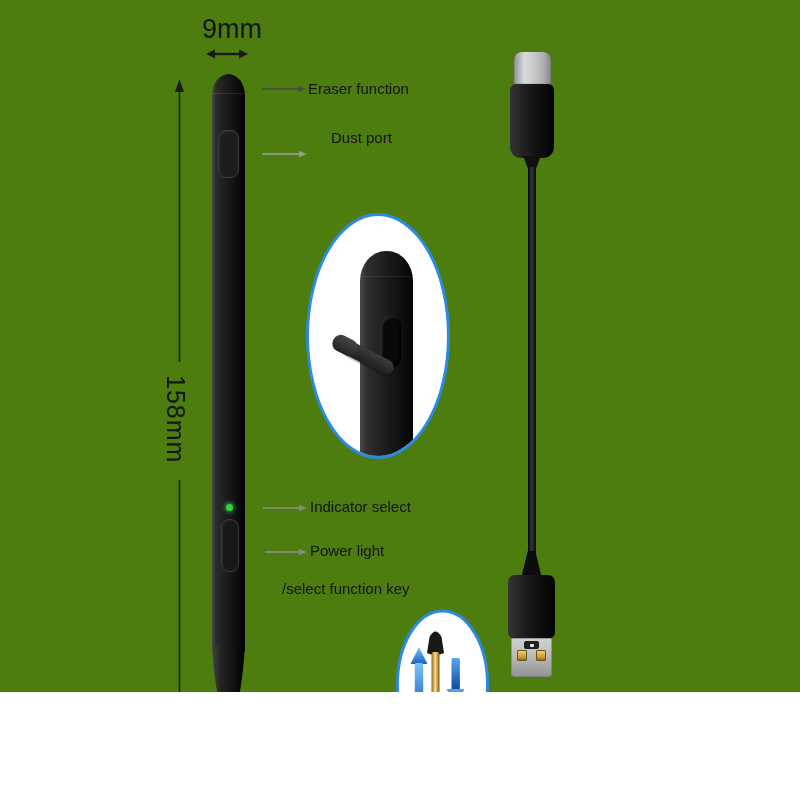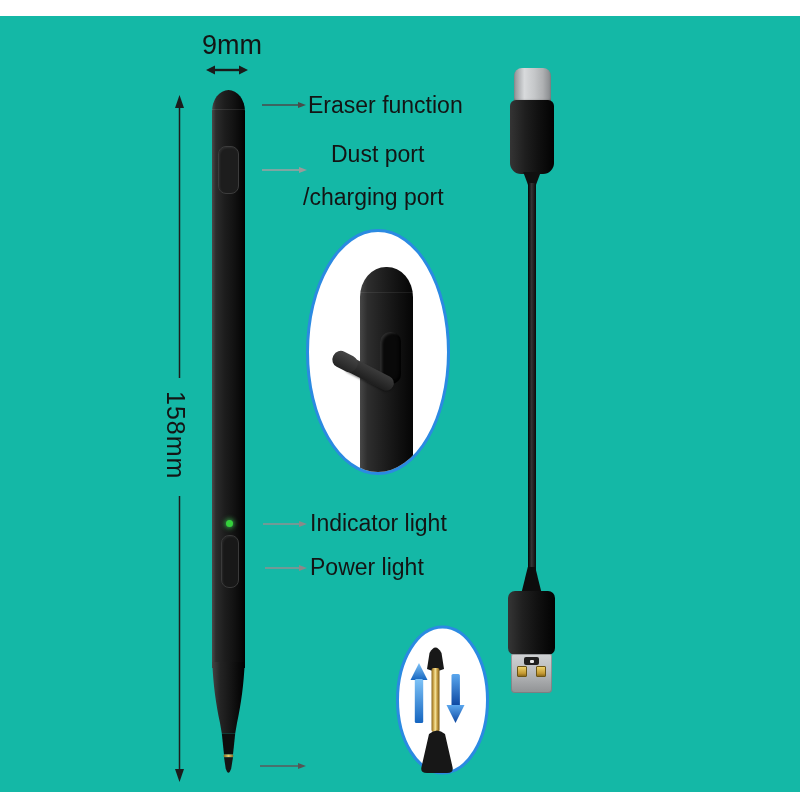--- a/index.html
+++ b/index.html
@@ -1,20 +1,20 @@
 <!DOCTYPE html>
 <html><head>
 <meta charset="utf-8">
 <style>
   html,body{margin:0;padding:0;background:#fff;}
   .canvas{
-    position:relative;width:800px;height:776px;background:#14b8a6;
-    font-family:"Liberation Sans",sans-serif;color:#161616;overflow:hidden;margin-top:16px;
-  }
-  .label{position:absolute;font-size:23px;line-height:26px;white-space:nowrap;color:#141414;}
+    position:relative;width:800px;height:692px;background:#4d7c0f;
+    font-family:"Liberation Sans",sans-serif;color:#161616;overflow:hidden;
+  }
+  .label{position:absolute;font-size:15px;line-height:26px;white-space:nowrap;color:#141414;}
   .label.big{font-size:27px;}
   .label.vert{
     writing-mode:vertical-rl;font-size:25px;letter-spacing:1px;
   }
   svg{position:absolute;display:block;}
   .overlay{left:0;top:0;pointer-events:none;}
 
   
   .pen-body{
     position:absolute;left:212px;top:74px;width:33px;height:578px;
@@ -119,23 +119,23 @@
 </head>
 <body>
 
 <div class="canvas">
 
   <div class="label big" style="left:202px;top:16px;">9mm</div>
   <div class="label vert" style="left:163px;top:375px;">158mm</div>
 
   <div class="label" style="left:308px;top:76px;">Eraser function</div>
   <div class="label" style="left:331px;top:125px;">Dust port</div>
-  <div class="label" style="left:303px;top:168px;">/charging port</div>
-  <div class="label" style="left:310px;top:494px;">Indicator light</div>
+  <div class="label" style="left:310px;top:494px;">Indicator select</div>
   <div class="label" style="left:310px;top:538px;">Power light</div>
+  <div class="label" style="left:282px;top:576px;">/select function key</div>
 
   <div class="pen-body"></div>
   <div class="pen-seam"></div>
   <div class="pen-port-btn"></div>
   <div class="pen-led"></div>
   <div class="pen-power"></div>
 
   <svg style="left:205px;top:644px;" width="50" height="126" viewBox="205 644 50 126">
     <defs>
       <linearGradient id="g-tip" x1="0" y1="0" x2="1" y2="0">

